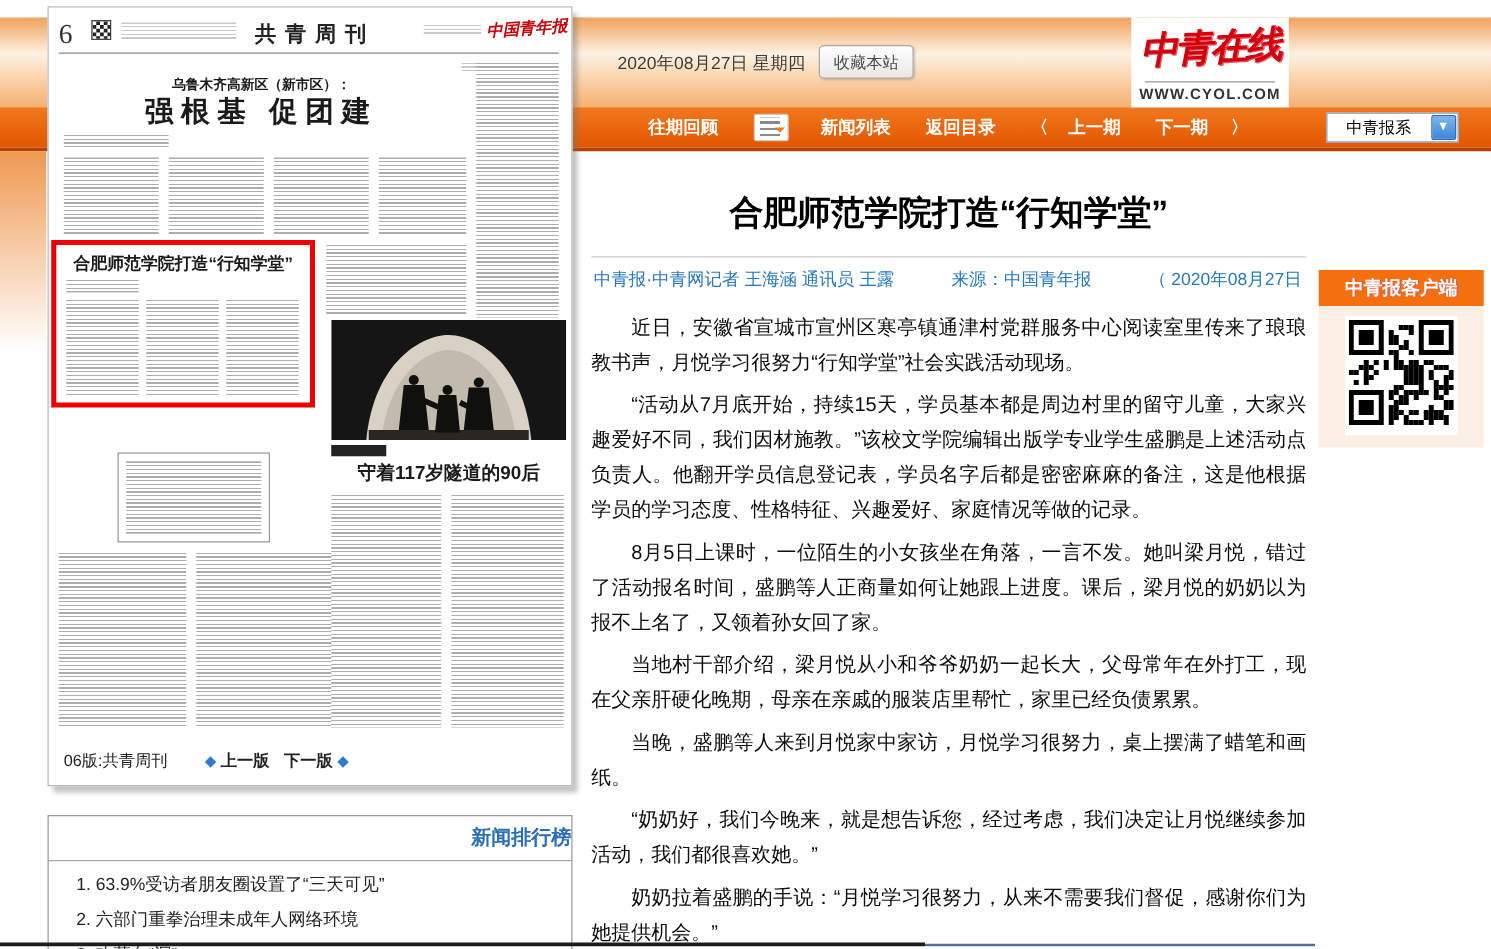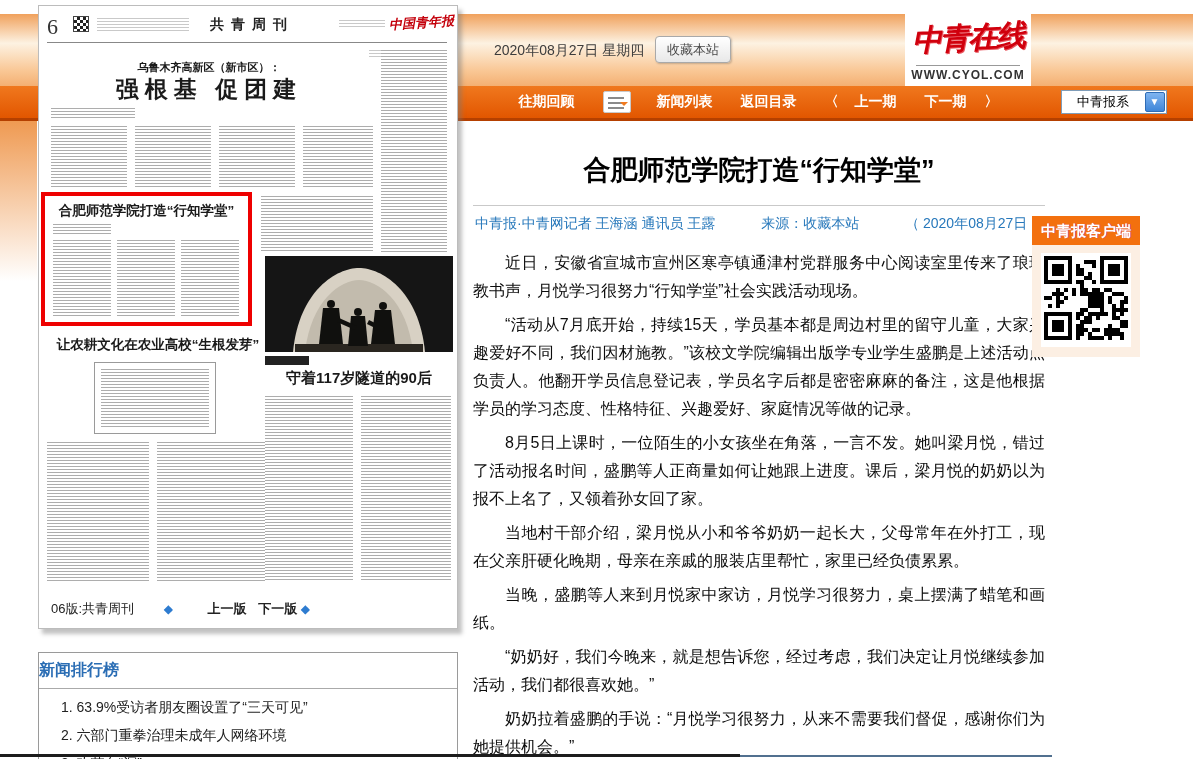--- a/index.html
+++ b/index.html
@@ -59,44 +59,44 @@
     position:absolute;left:38px;top:5px;width:418px;height:622px;background:#ffffff;
     border:1px solid #bcbcbc;box-shadow:4px 5px 4px rgba(120,120,120,.45);z-index:2;
   }
   .paper *{box-sizing:border-box;}
   .p-abs{position:absolute;}
   .sim{background-image:repeating-linear-gradient(#adadad 0,#adadad 1px,transparent 1px,transparent 3px);}
   .sim-l{background-image:repeating-linear-gradient(#c9c9c9 0,#c9c9c9 1px,transparent 1px,transparent 3px);}
   .p-headline{font-weight:bold;color:#1a1a1a;text-align:center;cursor:pointer;}
   .mini-qr{width:16px;height:16px;border:1px solid #444;
     background:repeating-conic-gradient(#222 0% 25%, #fff 0% 50%);background-size:6px 6px;}
-  .masthead{font-family:Liberation Mono, monospace;font-weight:bold;color:#222;letter-spacing:7px;font-size:14px;}
+  .masthead{font-family:Liberation Mono, monospace;font-weight:bold;color:#222;letter-spacing:7px;font-size:17px;}
   .paper-logo{color:#c4000b;font-weight:bold;font-style:italic;font-size:13px;font-family:"Liberation Serif",serif;transform:rotate(-4deg);}
   .highlight-box{position:absolute;left:2px;top:186px;width:211px;height:134px;border:4px solid #ee0000;background:#fff;z-index:3;}
   .quote-box{border:1px solid #9a9a9a;}
   .paper-footer{position:absolute;left:12px;top:594px;font-size:13px;color:#222;}
   .blue-arrow{color:#2e7cd0;font-size:12px;}
-  .pf-link{font-weight:bold;color:#222;cursor:pointer;margin-left:31px;}
+  .pf-link{font-weight:bold;color:#222;cursor:pointer;}
   
   .ranking{position:absolute;left:38px;top:652px;width:418px;height:140px;border:1px solid #9a9a9a;background:#fff;}
-  .ranking-title{text-align:left;color:#2a6db4;font-weight:bold;font-size:16px;padding:7px 0;border-bottom:1px solid #aaa;}
+  .ranking-title{text-align:right;color:#2a6db4;font-weight:bold;font-size:16px;padding:7px 0;border-bottom:1px solid #aaa;}
   .ranking-item{font-size:14px;color:#222;margin:10px 0 0 22px;cursor:pointer;}
   
   .article{position:absolute;left:473px;top:0;width:572px;}
   .article-title{margin:152px 0 0 0;font-size:27px;font-weight:bold;color:#000;text-align:center;line-height:36px;}
   .article-divider{margin-top:17px;border-top:1px solid #c9c9c9;}
   .article-meta{padding:9px 2px 6px 2px;font-size:14px;color:#2778bb;white-space:nowrap;}
   .article-meta span{margin-right:42px;}
   .article p{
     font-size:16px;line-height:28px;color:#0c0c0c;text-align:justify;
     text-indent:2em;margin:0 0 6px 0;
   }
   .article p:first-of-type{margin-top:10px;}
   
-  .app-widget{position:absolute;left:1032px;top:216px;width:108px;}
+  .app-widget{position:absolute;left:1055px;top:216px;width:132px;}
   .app-widget-header{height:29px;line-height:29px;background:#f3700e;color:#fff;font-size:15px;font-weight:bold;text-align:center;
     text-shadow:1px 0 0 #d8556a;}
   .app-widget-body{background:#fcefe3;padding:8px 0 10px 0;display:flex;justify-content:center;}
   .qr-wrap{background:#ffffff;padding:3px;}
   
   .bottom-line-left{position:absolute;left:0;top:754px;width:740px;height:3px;background:#1c1c1c;}
   .bottom-line-right{position:absolute;left:740px;top:755px;width:312px;height:2px;background:#51708f;}
 </style>
 </head>
 <body>
@@ -150,21 +150,20 @@
   <div class="p-abs sim" style="left:222px;top:190px;width:112px;height:56px;"></div>
 
   <div class="highlight-box">
     <div class="p-abs p-headline" style="left:4px;top:6px;width:195px;font-size:13.5px;">合肥师范学院打造“行知学堂”</div>
     <div class="p-abs sim" style="left:8px;top:28px;width:58px;height:10px;"></div>
     <div class="p-abs sim" style="left:8px;top:44px;width:58px;height:76px;"></div>
     <div class="p-abs sim" style="left:72px;top:44px;width:58px;height:76px;"></div>
     <div class="p-abs sim" style="left:136px;top:44px;width:58px;height:76px;"></div>
   </div>
 
-  <div class="p-abs p-headline" style="left:8px;top:330px;width:222px;font-size:13.5px;">让农耕文化在农业高校“生根发芽”</div>
   <div class="p-abs quote-box" style="left:55px;top:356px;width:122px;height:72px;padding:6px;">
     <div class="sim" style="width:100%;height:100%;"></div>
   </div>
   <div class="p-abs sim" style="left:8px;top:436px;width:102px;height:140px;"></div>
   <div class="p-abs sim" style="left:118px;top:436px;width:108px;height:140px;"></div>
 
   <div class="p-abs" style="left:226px;top:250px;width:188px;height:96px;">
     <svg width="188" height="96" xmlns="http://www.w3.org/2000/svg">
       <rect width="188" height="96" fill="#151515"></rect>
       <path d="M28,96 C34,34 72,12 94,12 C116,12 154,34 160,96 Z" fill="#d8d1c4"></path>
@@ -202,21 +201,21 @@
   <div class="ranking-item">2. 六部门重拳治理未成年人网络环境</div>
   <div class="ranking-item">3. 改革向“深”</div>
 
 </div>
 
 <div class="article">
   <h1 class="article-title">合肥师范学院打造“行知学堂”</h1>
   <div class="article-divider"></div>
   <div class="article-meta">
     <span>中青报·中青网记者 王海涵 通讯员 王露</span>
-    <span>来源：收藏本站</span>
+    <span>来源：中国青年报</span>
     <span style="margin-right:0">（ 2020年08月27日　　06 版）</span>
   </div>
   <p>近日，安徽省宣城市宣州区寒亭镇通津村党群服务中心阅读室里传来了琅琅教书声，月悦学习很努力“行知学堂”社会实践活动现场。</p>
   <p>“活动从7月底开始，持续15天，学员基本都是周边村里的留守儿童，大家兴趣爱好不同，我们因材施教。”该校文学院编辑出版学专业学生盛鹏是上述活动点负责人。他翻开学员信息登记表，学员名字后都是密密麻麻的备注，这是他根据学员的学习态度、性格特征、兴趣爱好、家庭情况等做的记录。</p>
   <p>8月5日上课时，一位陌生的小女孩坐在角落，一言不发。她叫梁月悦，错过了活动报名时间，盛鹏等人正商量如何让她跟上进度。课后，梁月悦的奶奶以为报不上名了，又领着孙女回了家。</p>
   <p>当地村干部介绍，梁月悦从小和爷爷奶奶一起长大，父母常年在外打工，现在父亲肝硬化晚期，母亲在亲戚的服装店里帮忙，家里已经负债累累。</p>
   <p>当晚，盛鹏等人来到月悦家中家访，月悦学习很努力，桌上摆满了蜡笔和画纸。</p>
   <p>“奶奶好，我们今晚来，就是想告诉您，经过考虑，我们决定让月悦继续参加活动，我们都很喜欢她。”</p>
   <p>奶奶拉着盛鹏的手说：“月悦学习很努力，从来不需要我们督促，感谢你们为她提供机会。”</p>
 

